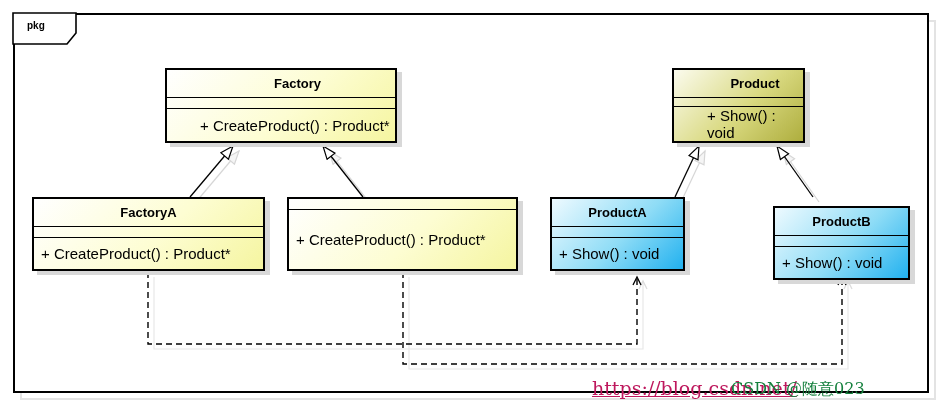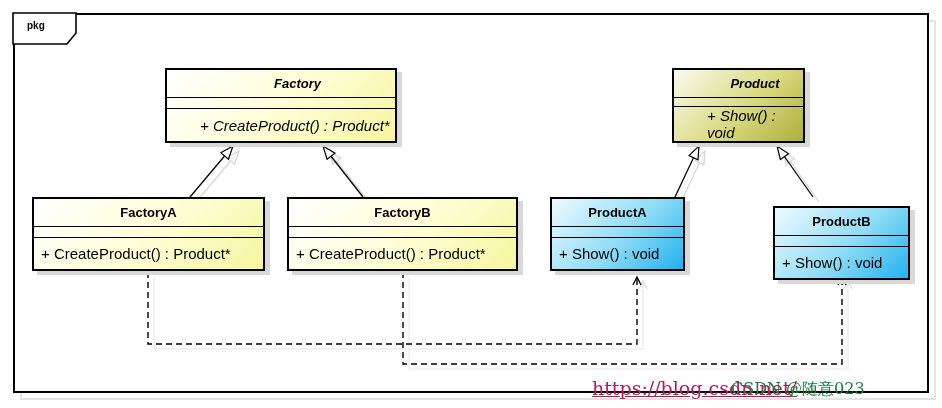--- a/index.html
+++ b/index.html
@@ -22,21 +22,21 @@
   
   .uml-class{position:absolute;border:2px solid #000;box-sizing:border-box;
              box-shadow:5px 4px 0 #d8d8d8;z-index:3;display:flex;flex-direction:column;}
   .yellow{background:linear-gradient(135deg,#ffffff 0%,#fdfdd2 55%,#f5f5a0 100%);}
   .olive {background:linear-gradient(135deg,#fbfbee 0%,#d9d980 55%,#aeae3e 100%);}
   .blue  {background:linear-gradient(135deg,#eefaff 0%,#8edcf6 55%,#22b1ef 100%);}
   .c-title{height:27px;line-height:27px;text-align:center;font-weight:bold;font-size:13px;
            border-bottom:1px solid #000;color:#000;}
   .c-attrs{height:10px;border-bottom:1px solid #000;}
   .c-ops{flex:1;display:flex;align-items:center;padding-left:7px;font-size:15px;color:#000;}
-  .abstract{font-style:italic;padding-left:33px;}
+  .abstract{padding-left:33px;}
 
   
   .wm-url{position:absolute;left:592px;top:377px;z-index:6;font-family:"DejaVu Serif",serif;
           font-size:19px;color:#be185d;text-decoration:underline;white-space:nowrap;}
   .wm-handle{position:absolute;left:731px;top:379px;z-index:7;font-family:"DejaVu Serif",serif;
              font-size:16px;color:#15803d;white-space:nowrap;}
 </style>
 </head>
 <body>
 
@@ -96,21 +96,20 @@
     <div class="c-ops abstract">+ Show() : void</div>
   </div>
 
   <div class="uml-class yellow" style="left:32px;top:197px;width:233px;height:74px">
     <div class="c-title">FactoryA</div>
     <div class="c-attrs"></div>
     <div class="c-ops">+ CreateProduct() : Product*</div>
   </div>
 
   <div class="uml-class yellow" style="left:287px;top:197px;width:231px;height:74px">
-    <div class="c-title">FactoryB</div>
     <div class="c-attrs"></div>
     <div class="c-ops">+ CreateProduct() : Product*</div>
   </div>
 
   <div class="uml-class blue" style="left:550px;top:197px;width:135px;height:74px">
     <div class="c-title">ProductA</div>
     <div class="c-attrs"></div>
     <div class="c-ops">+ Show() : void</div>
   </div>
 

